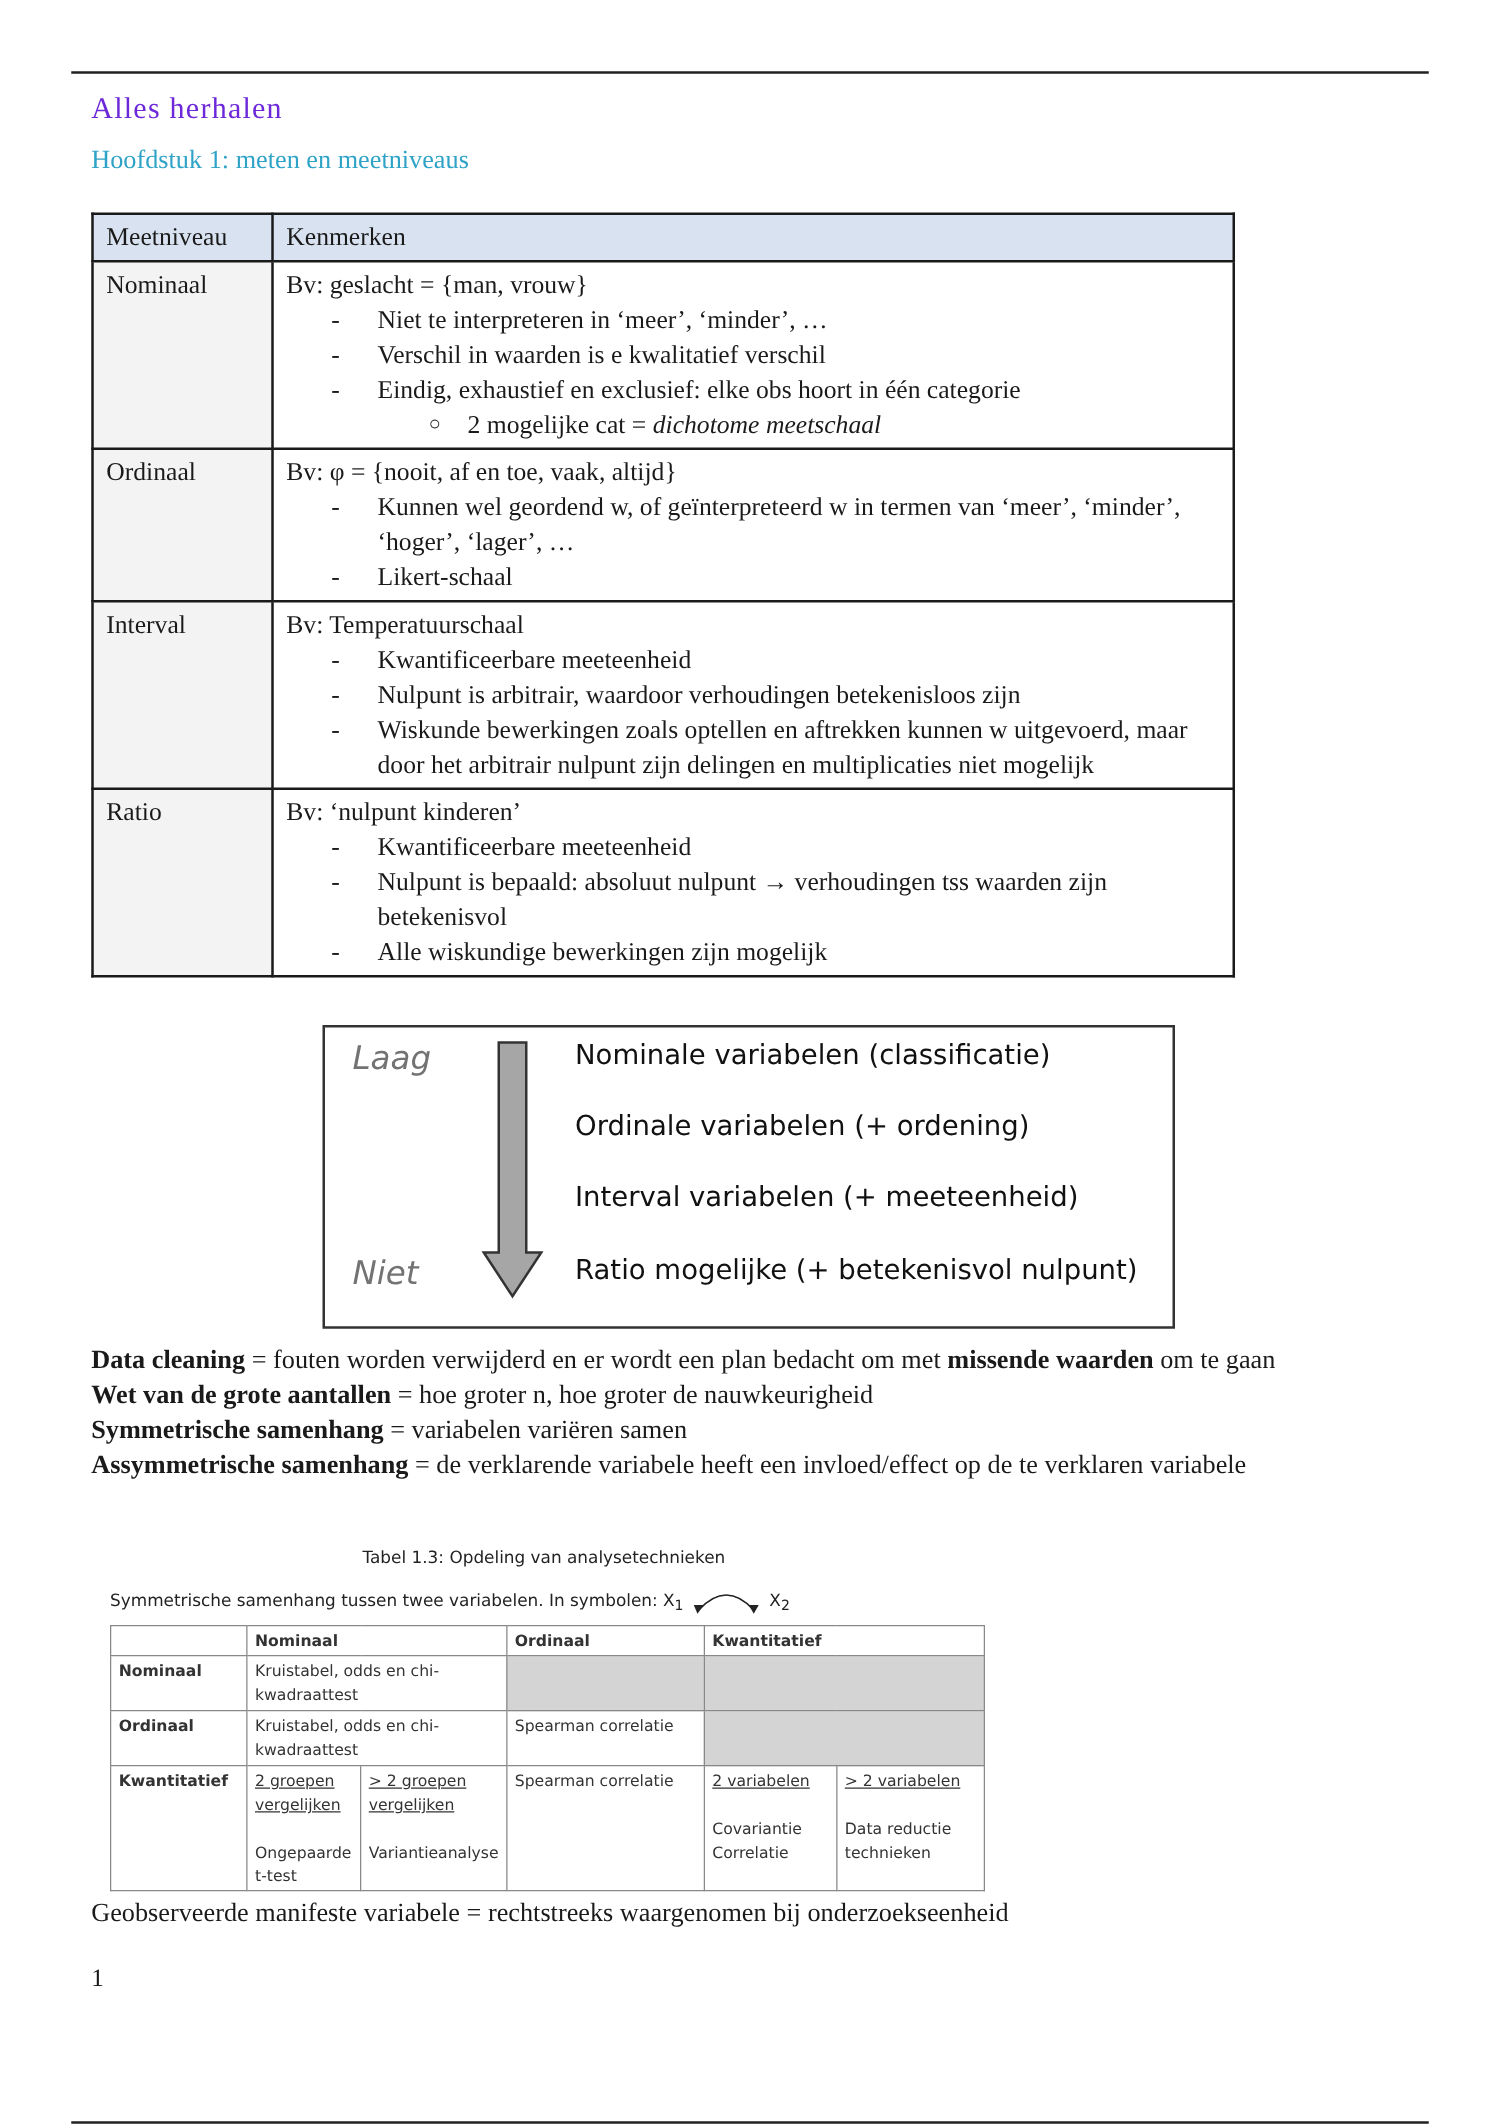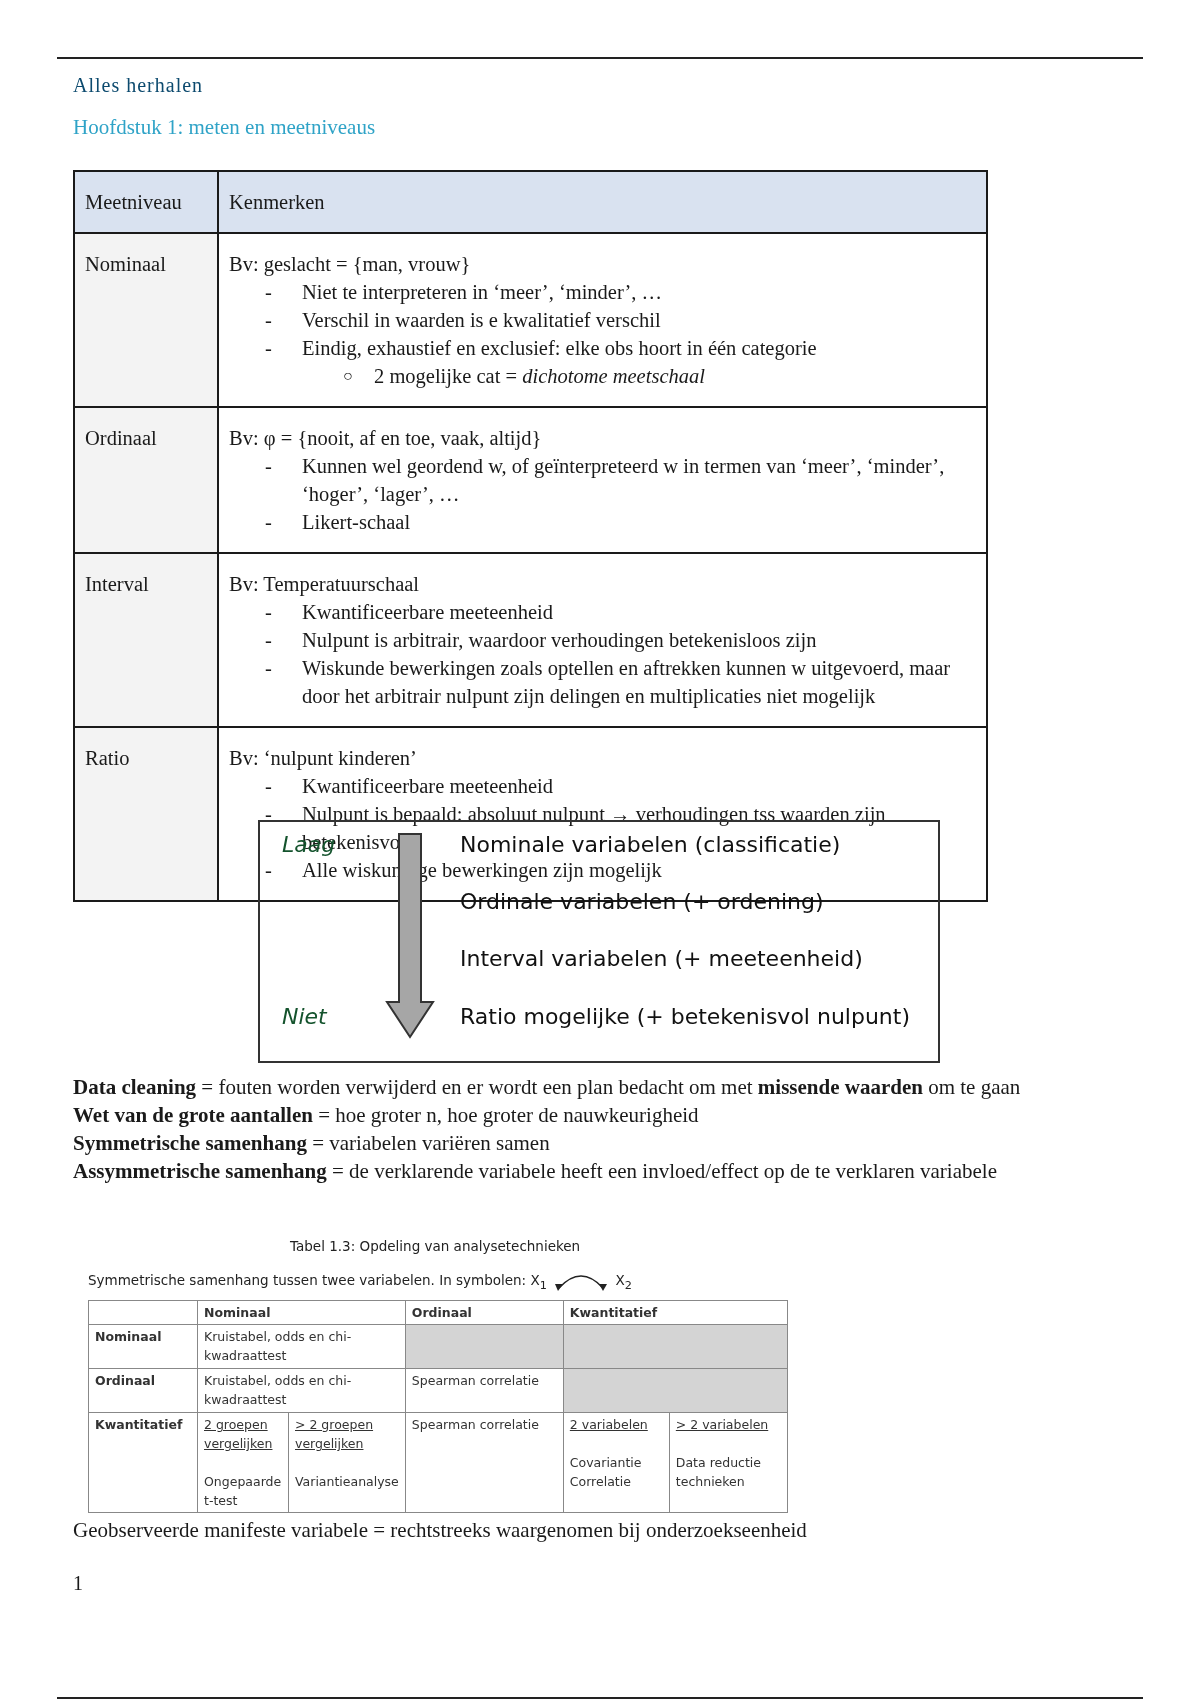--- a/index.html
+++ b/index.html
@@ -2,40 +2,40 @@
 <html><head>
 <meta charset="utf-8">
 <style>
   html, body { margin: 0; padding: 0; background: #ffffff; }
   body { width: 1200px; height: 1700px; position: relative; overflow: hidden;
          font-family: "Liberation Serif", "DejaVu Serif", serif; color: #1a1a1a; }
   .rule { position: absolute; left: 57px; width: 1086px; height: 2px; background: #222; }
   .rule.top { top: 57px; }
   .rule.bottom { top: 1697px; }
 
-  .doc-title { position: absolute; left: 73px; top: 74px; font-size: 20px; letter-spacing: 1px; color: #0c4a6e; text-align: center; }
+  .doc-title { position: absolute; left: 73px; top: 74px; font-size: 24px; letter-spacing: 1px; color: #6d28d9; text-align: center; }
   .chapter-title { position: absolute; left: 73px; top: 115px; font-size: 21px; color: #2fa3c7; }
 
   
   table.levels { position: absolute; left: 73px; top: 170px; width: 915px; border-collapse: collapse;
                  font-size: 20.5px; line-height: 28px; }
-  table.levels td, table.levels th { border: 2px solid #1a1a1a; vertical-align: top; padding: 16px 10px; text-align: left; font-weight: normal; margin-left: 16px; }
+  table.levels td, table.levels th { border: 2px solid #1a1a1a; vertical-align: top; padding: 4px 10px; text-align: left; font-weight: normal; margin-left: 16px; }
   table.levels th { background: #d9e2f0; }
   table.levels td.lvl { background: #f3f3f3; width: 122px; }
   .cell-line { display: block; }
   .bul { display: block; padding-left: 73px; position: relative; }
   .bul .dash { position: absolute; left: 36px; }
   .sub { display: block; padding-left: 145px; position: relative; }
   .sub .circ { position: absolute; left: 114px; font-size: 16px; }
   .it { font-style: italic; }
 
   
   .diagram { position: absolute; left: 258px; top: 820px; width: 682px; height: 243px;
              border: 2.5px solid #333; box-sizing: border-box; font-family: "DejaVu Sans", "Liberation Sans", sans-serif; }
-  .diagram .lbl { position: absolute; font-style: italic; font-size: 22px; color: #14532d; }
+  .diagram .lbl { position: absolute; font-style: italic; font-size: 26px; color: #737373; }
   .diagram .lbl.low { left: 22px; top: 10px; }
   .diagram .lbl.high { left: 22px; top: 182px; }
   .diagram .item { position: absolute; left: 200px; font-size: 22px; color: #111; white-space: nowrap; }
   .diagram svg { position: absolute; left: 125px; top: 10px; }
 
   
   .defs { position: absolute; left: 73px; top: 1073px; width: 1060px; font-size: 21px; line-height: 28px; }
   .defs p { margin: 0; }
   .defs b { font-weight: bold; text-align: center; }
 

